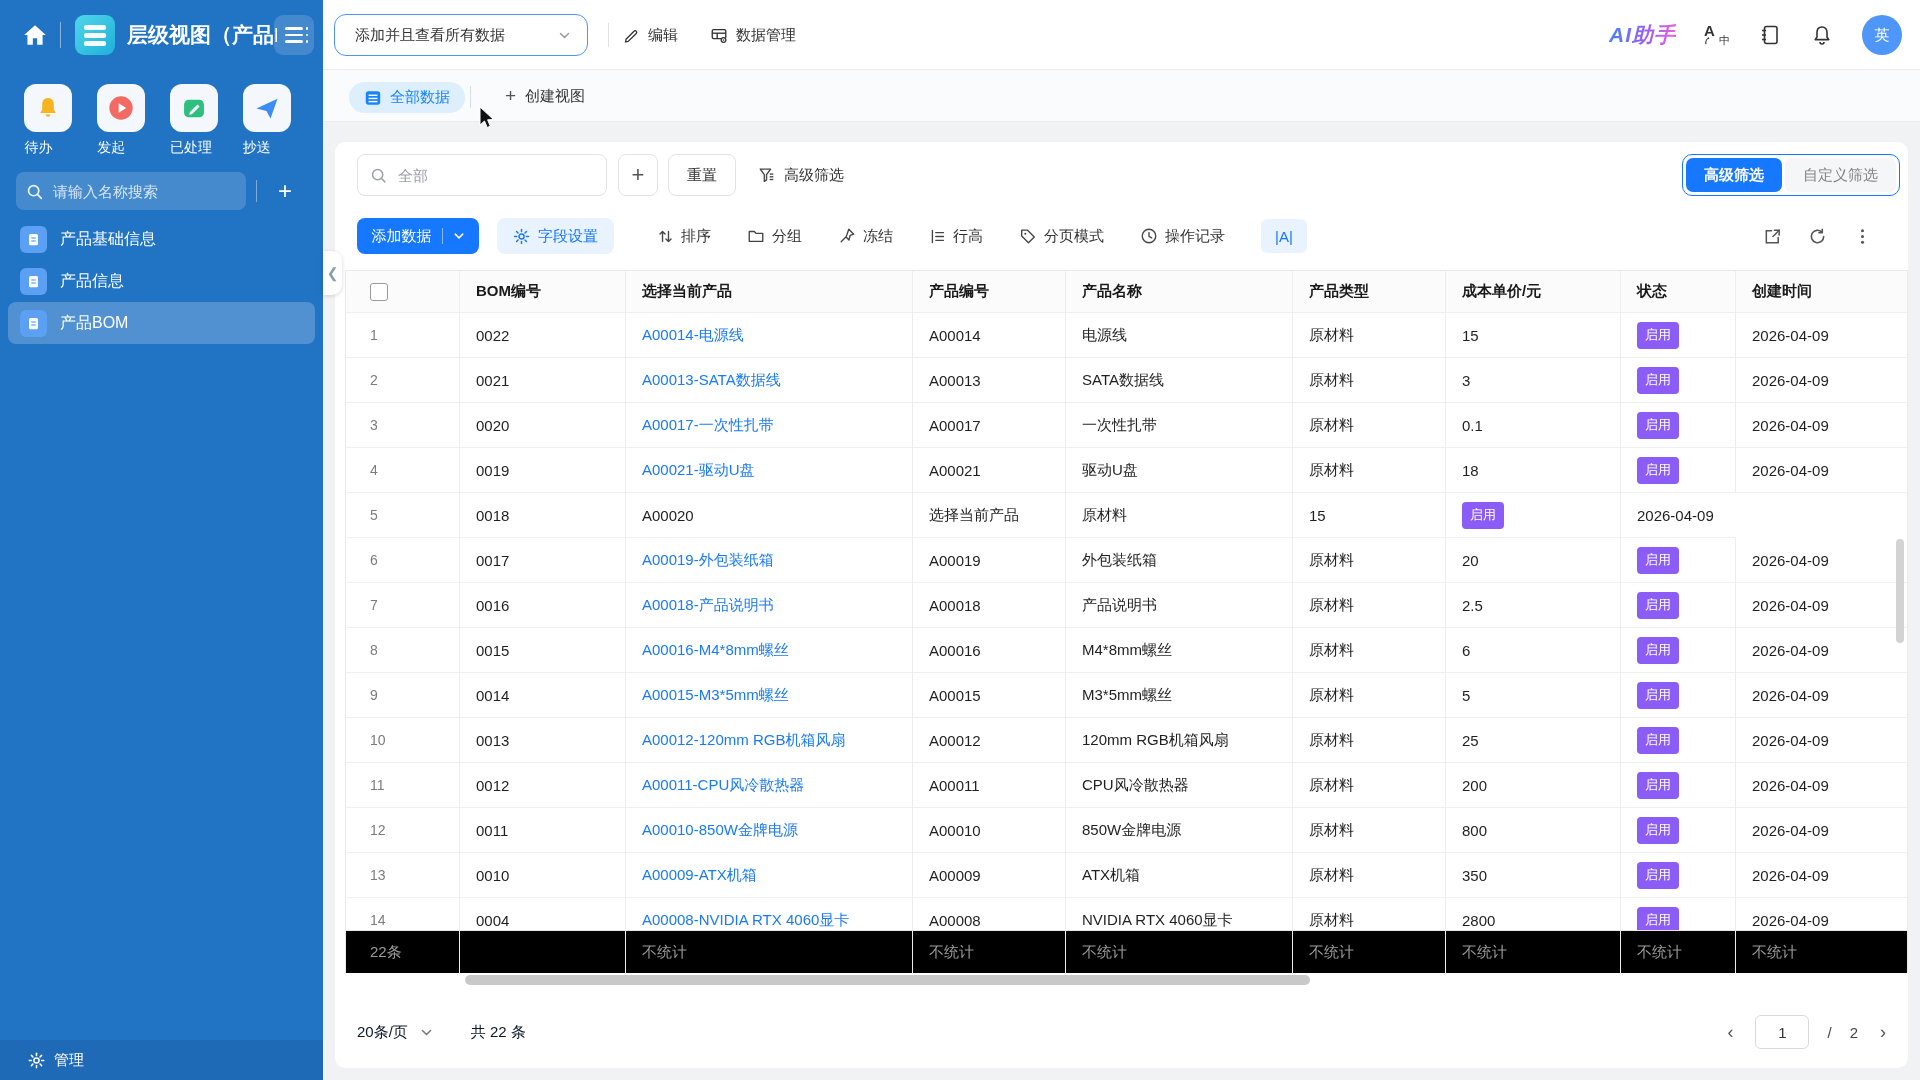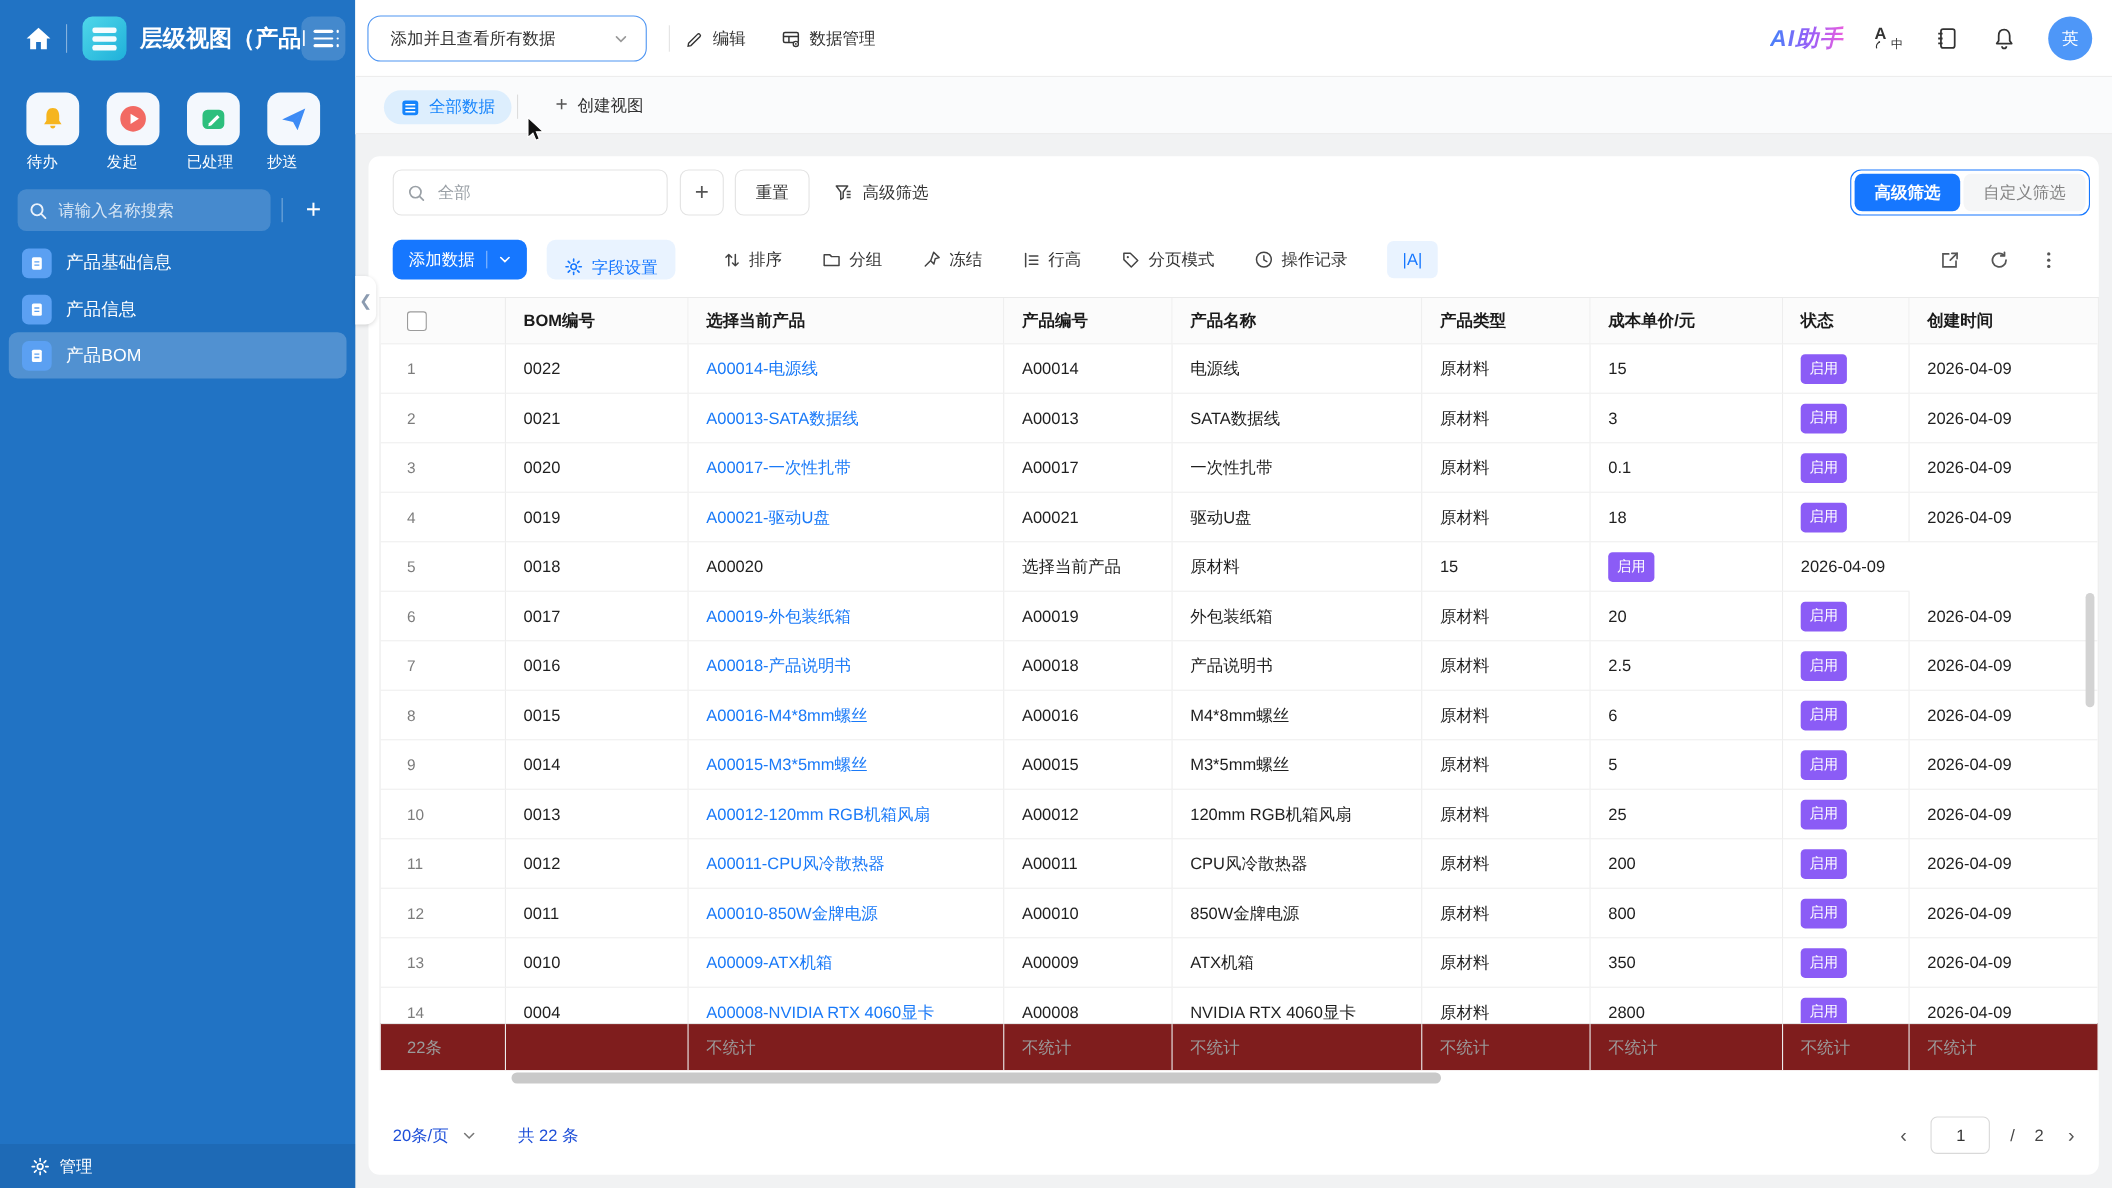--- a/index.html
+++ b/index.html
@@ -72,45 +72,45 @@
   .f-adv{position:absolute;left:423px;top:0;height:42px;display:flex;align-items:center;gap:8px;font-size:15px;color:#333;cursor:pointer;}
   .f-toggle{position:absolute;right:8px;top:0;height:42px;border:1.5px solid #1677ff;border-radius:10px;background:#fff;display:flex;align-items:center;padding:3px;}
   .f-toggle .seg{height:34px;border-radius:7px;display:flex;align-items:center;justify-content:center;padding:0 18px;font-size:15px;cursor:pointer;}
   .f-toggle .seg.on{background:#1677ff;color:#fff;font-weight:bold;}
   .f-toggle .seg.off{background:#f5f6f7;color:#848484;margin-left:3px;}
 
   
   .tools-row{position:absolute;left:0;top:72px;width:100%;height:44px;display:flex;align-items:center;}
   .btn-add{position:absolute;left:22px;top:4px;width:122px;height:36px;border-radius:8px;background:#1677ff;color:#fff;display:flex;align-items:center;justify-content:center;gap:10px;font-size:15px;cursor:pointer;}
   .btn-add .sep{width:1px;height:16px;background:rgba(255,255,255,.5);}
-  .btn-field{position:absolute;left:162px;top:4px;height:36px;border-radius:8px;background:#e9f3ff;color:#1677ff;display:flex;justify-content:center;gap:8px;font-size:15px;padding:16px 16px;cursor:pointer;}
+  .btn-field{position:absolute;left:162px;top:4px;height:36px;border-radius:8px;background:#e9f3ff;color:#1677ff;display:flex;align-items:center;justify-content:center;gap:8px;font-size:15px;padding:0 16px;cursor:pointer;}
   .tool-items{position:absolute;left:322px;top:0;height:44px;display:flex;align-items:center;gap:36px;}
   .tool-item{display:flex;align-items:center;gap:7px;font-size:15px;color:#333;cursor:pointer;}
   .ai-pill{width:46px;height:34px;border-radius:6px;background:#e9f3ff;color:#1677ff;font-size:15px;display:flex;align-items:center;justify-content:center;cursor:pointer;}
   .tool-right{position:absolute;right:36px;top:0;height:44px;display:flex;align-items:center;gap:26px;}
 
   
   #table{position:absolute;left:10px;top:128px;width:1563px;height:703px;border:1px solid #eaeaea;border-bottom:none;overflow:hidden;}
   .trow{display:grid;grid-template-columns:114px 166px 287px 153px 227px 153px 175px 115px minmax(0,1fr);}
   .trow .td{border-right:1px solid #ededed;border-bottom:1px solid #efefef;display:flex;align-items:center;padding:0 16px;font-size:15px;color:#1f1f1f;white-space:nowrap;overflow:hidden;}
   .trow .td:last-child{border-right:none;}
   .trow.head .td{height:42px;font-weight:bold;color:#1a1a1a;background:#fbfbfb;}
   .trow.body .td{height:45px;}
   .trow .td.rownum{padding-left:24px;color:#7c7c7c;font-size:14px;}
   .checkbox{width:18px;height:18px;border:1.5px solid #9b9b9b;border-radius:3px;background:#fff;cursor:pointer;}
   .td.link{color:#1a7af8;cursor:pointer;}
   .badge{display:inline-flex;align-items:center;justify-content:center;width:42px;height:27px;border-radius:4px;background:#8b5cf6;color:#fff;font-size:13px;}
-  #table-summary{position:absolute;left:0;bottom:0;width:100%;background:#7f1d1d;border-top:1px solid #e7e7e7;}
+  #table-summary{position:absolute;left:0;bottom:0;width:100%;background:#000000;border-top:1px solid #e7e7e7;}
   #table-summary .td{height:42px;color:#9b9b9b;border-bottom:none;font-size:15px;}
   .vscroll{position:absolute;right:3px;top:268px;width:8px;height:104px;border-radius:4px;background:#d3d3d3;cursor:pointer;z-index:6;}
   .hscroll{position:absolute;left:130px;top:833px;width:845px;height:10px;border-radius:5px;background:#c9c9c9;cursor:pointer;}
 
   
   .pager{position:absolute;left:0;top:866px;width:100%;height:48px;}
-  .pager-left{position:absolute;left:22px;top:0;height:48px;display:flex;align-items:center;gap:12px;font-size:15px;color:#1d4ed8;}
+  .pager-left{position:absolute;left:22px;top:0;height:48px;display:flex;align-items:center;gap:12px;font-size:15px;color:#0f172a;}
   .pager-total{margin-left:26px;}
   .pager-right{position:absolute;right:18px;top:0;height:48px;display:flex;align-items:center;gap:18px;font-size:15px;color:#444;}
   .page-box{width:54px;height:34px;border:1px solid #d9d9d9;border-radius:6px;display:flex;align-items:center;justify-content:center;font-size:15px;color:#333;background:#fff;}
   .pg-chevron{font-size:18px;color:#555;cursor:pointer;padding:0 4px;}
 
   svg{display:block;}
   #cursor{position:absolute;left:478px;top:106px;z-index:99;pointer-events:none;}
 </style>
 </head>
 <body>

